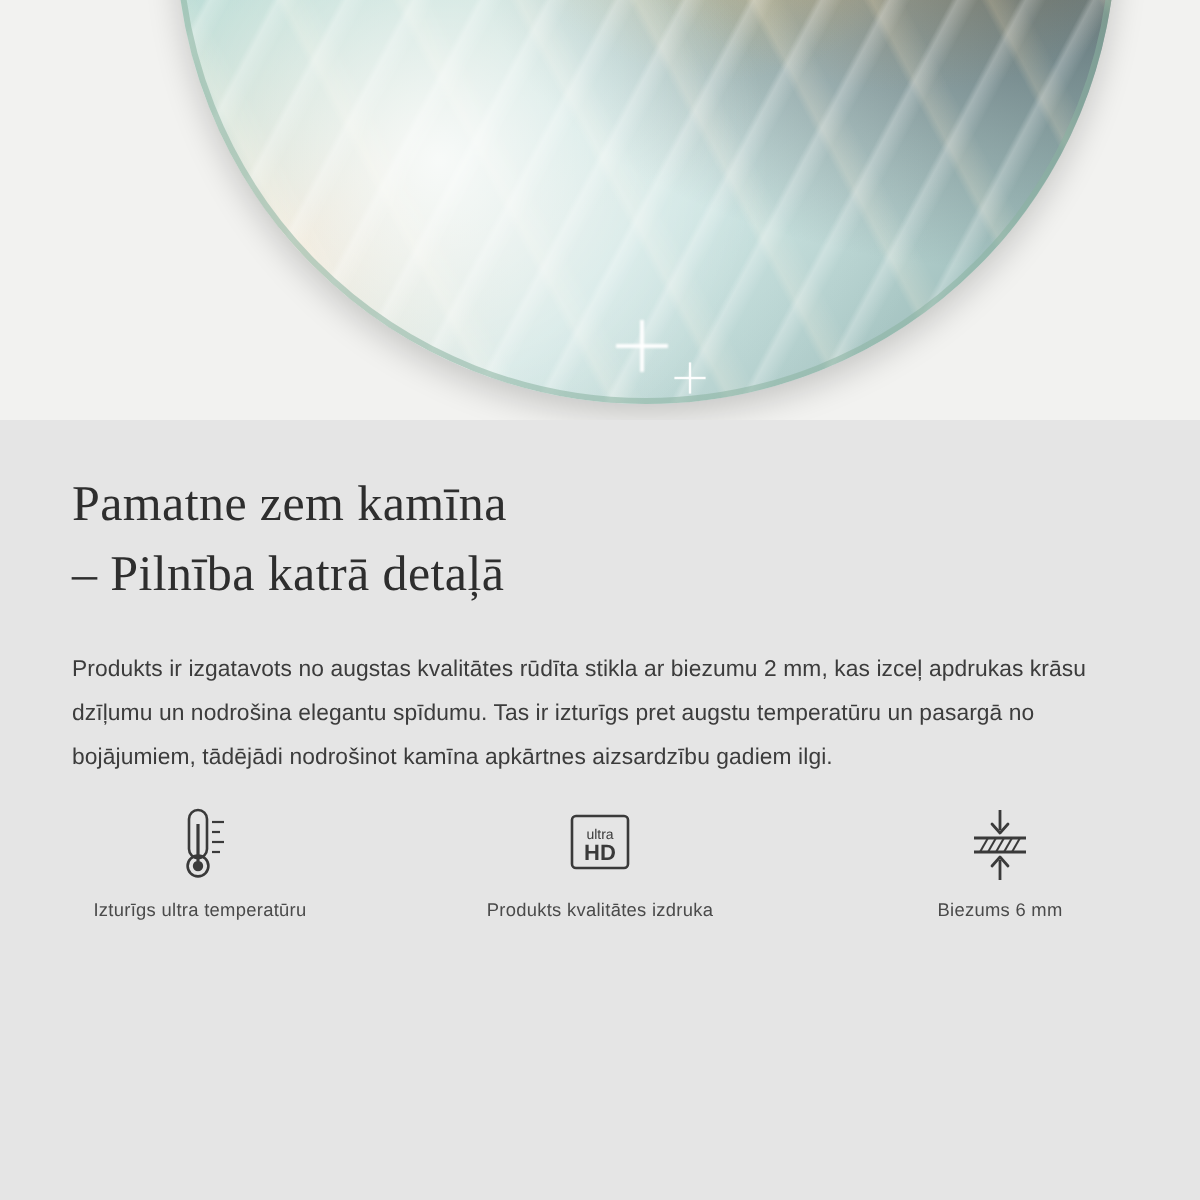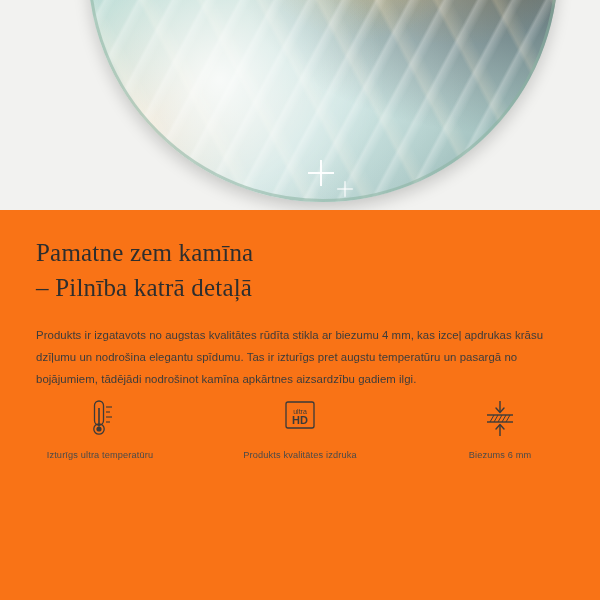--- a/index.html
+++ b/index.html
@@ -10,21 +10,21 @@
     width: 600px;
     height: 600px;
     background: #ffffff;
     font-family: "Liberation Sans", sans-serif;
     overflow: hidden;
   }
   .page {
     position: relative;
     width: 600px;
     height: 600px;
-    background: #f97316;
+    background: #e5e5e5;
     overflow: hidden;
   }
 
   
   .hero {
     position: absolute;
     left: 0;
     top: 0;
     width: 600px;
     height: 210px;
@@ -135,21 +135,21 @@
   }
   .feature {
     display: flex;
     flex-direction: column;
     align-items: center;
     justify-content: flex-start;
   }
   .feature-icon {
     height: 44px;
     display: flex;
-    align-items: flex-start;
+    align-items: flex-end;
     justify-content: center;
   }
   .feature-label {
     margin-top: 8px;
     font-size: 9.2px;
     color: #4a4a4a;
     text-align: center;
     letter-spacing: 0.15px;
   }
   svg { display: block; }
@@ -164,21 +164,21 @@
     <div class="hero-edge"></div>
     <div class="hero-sparkle sparkle-1"></div>
     <div class="hero-sparkle sparkle-2"></div>
   </div>
 
   <div class="content">
     <h1 class="headline">
       <span>Pamatne zem kamīna</span>
       <span class="line2">– Pilnība katrā detaļā</span>
     </h1>
-    <p class="paragraph">Produkts ir izgatavots no augstas kvalitātes rūdīta stikla ar biezumu 4 mm, kas izceļ apdrukas krāsu dzīļumu un nodrošina elegantu spīdumu. Tas ir izturīgs pret augstu temperatūru un pasargā no bojājumiem, tādējādi nodrošinot kamīna apkārtnes aizsardzību gadiem ilgi.</p>
+    <p class="paragraph">Produkts ir izgatavots no augstas kvalitātes rūdīta stikla ar biezumu 2 mm, kas izceļ apdrukas krāsu dzīļumu un nodrošina elegantu spīdumu. Tas ir izturīgs pret augstu temperatūru un pasargā no bojājumiem, tādējādi nodrošinot kamīna apkārtnes aizsardzību gadiem ilgi.</p>
   </div>
 
   <div class="features">
 
     <div class="feature">
       <div class="feature-icon">
         <svg width="34" height="40" viewBox="0 0 34 40">
           <rect x="11.5" y="3" width="9" height="24" rx="4.5" fill="none" stroke="#3a3a3a" stroke-width="1.3"></rect>
           <circle cx="16" cy="31" r="5.2" fill="none" stroke="#3a3a3a" stroke-width="1.3"></circle>
           <line x1="16" y1="10" x2="16" y2="28.5" stroke="#3a3a3a" stroke-width="1.6"></line>

